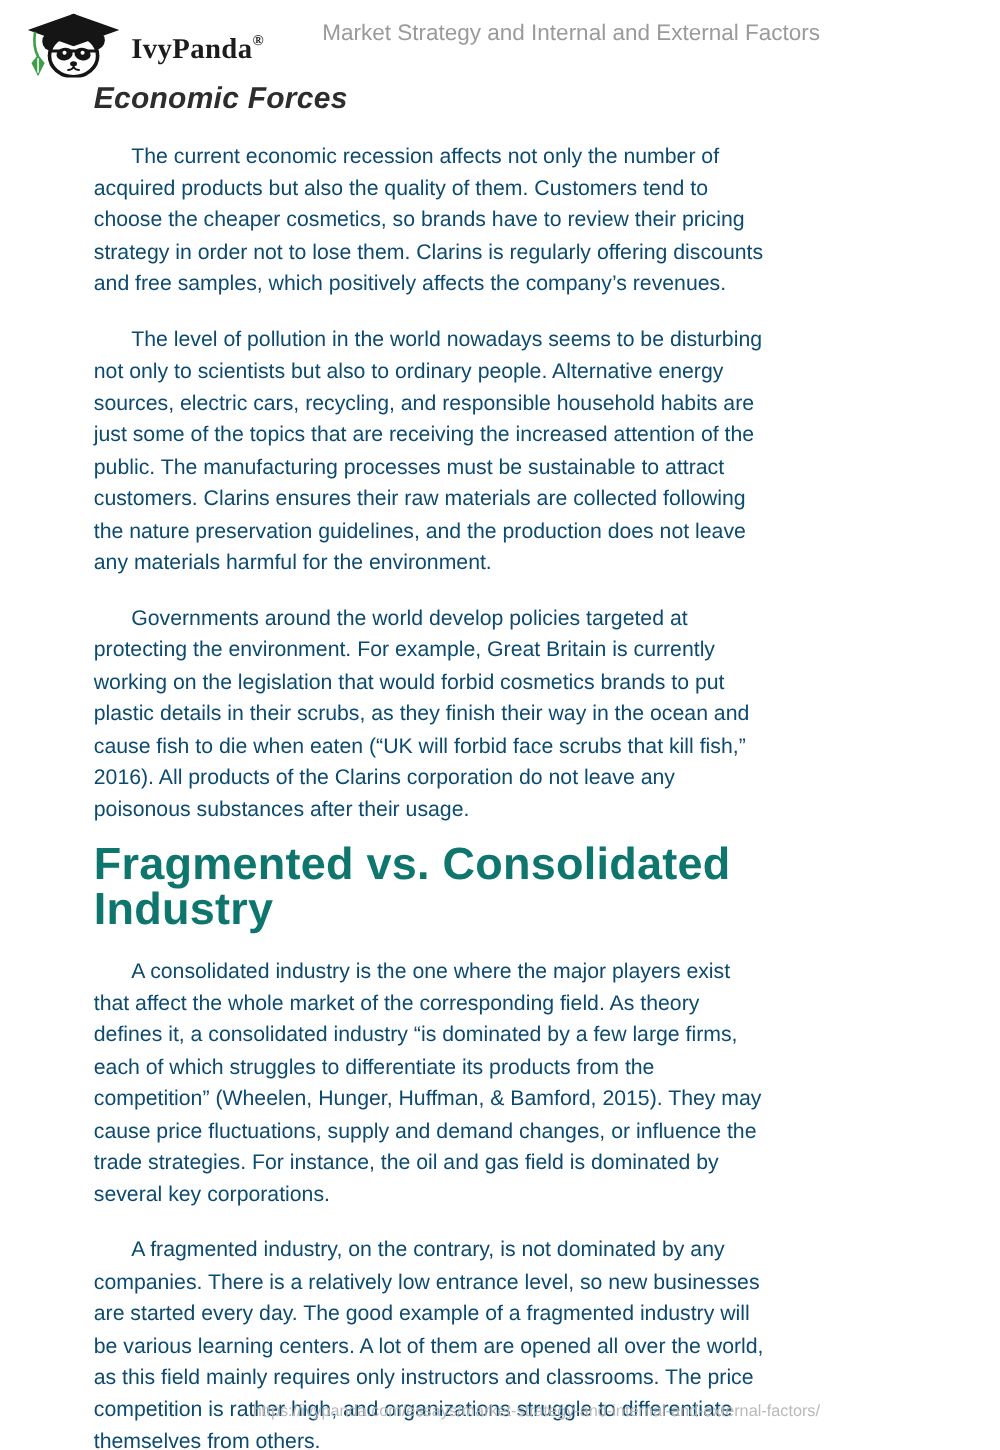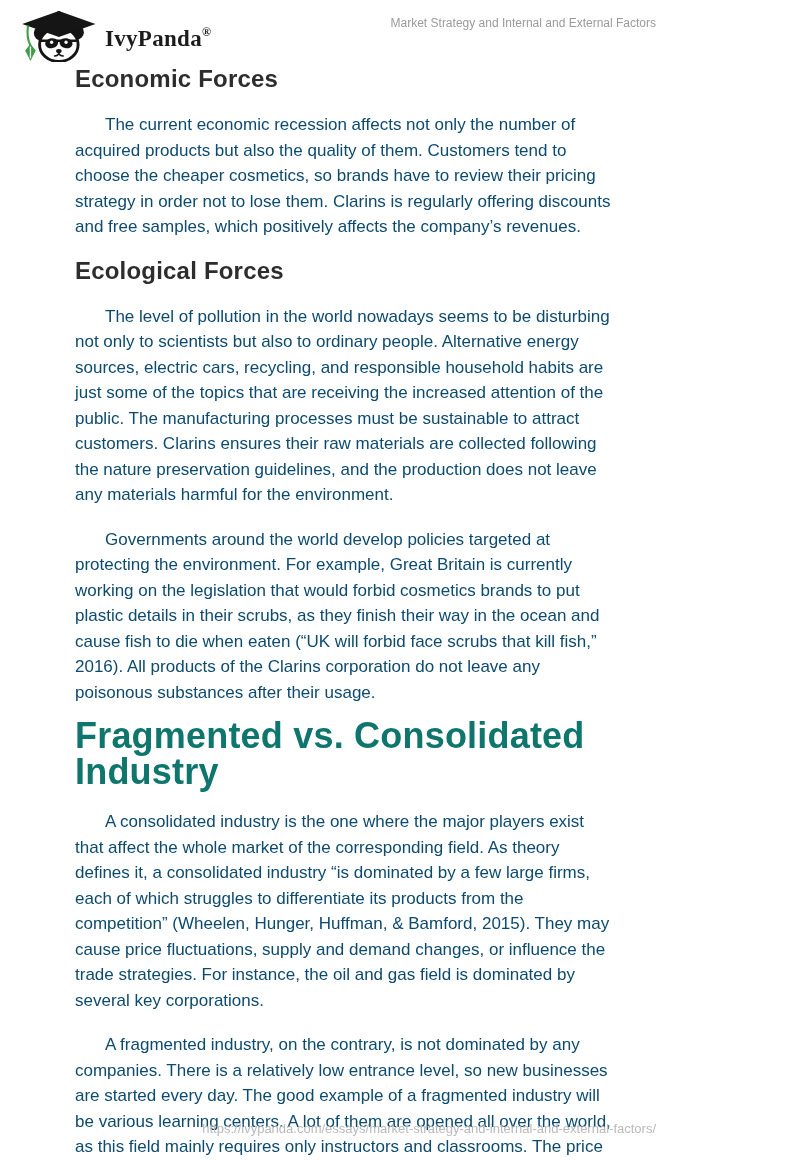--- a/index.html
+++ b/index.html
@@ -38,37 +38,38 @@
     letter-spacing: 0.3px;
     line-height: 48px;
   }
   .brand-text sup {
     font-size: 12px;
     font-weight: 700;
     vertical-align: 10px;
   }
   .doc-title {
     color: #9a9a9a;
-    font-size: 12px;
+    font-size: 18px;
     margin-top: 8px;
   }
   
   .content {
     padding: 0 75px;
   }
   .content h2 {
     font-size: 24px;
     line-height: 29px;
     font-weight: 700;
     color: #2d2d2d;
     margin: 16px 0 0 0;
     letter-spacing: 0.2px;
   }
   .content section:first-child h2 {
     margin-top: 10px;
+    font-style: italic;
   }
   .content h1 {
     font-size: 36px;
     line-height: 36px;
     font-weight: 700;
     color: #0f766e;
     margin: 13px 0 6px 0;
     letter-spacing: 0.2px;
   }
   .content p {
@@ -128,21 +129,20 @@
   </header>
 
   <main class="content">
 
     <section>
       <h2>Economic Forces</h2>
       <p>The current economic recession affects not only the number of acquired products but also the quality of them. Customers tend to choose the cheaper cosmetics, so brands have to review their pricing strategy in order not to lose them. Clarins is regularly offering discounts and free samples, which positively affects the company’s revenues.</p>
     </section>
 
     <section>
-      <h2>Ecological Forces</h2>
       <p>The level of pollution in the world nowadays seems to be disturbing not only to scientists but also to ordinary people. Alternative energy sources, electric cars, recycling, and responsible household habits are just some of the topics that are receiving the increased attention of the public. The manufacturing processes must be sustainable to attract customers. Clarins ensures their raw materials are collected following the nature preservation guidelines, and the production does not leave any materials harmful for the environment.</p>
     </section>
 
     <section>
       <p>Governments around the world develop policies targeted at protecting the environment. For example, Great Britain is currently working on the legislation that would forbid cosmetics brands to put plastic details in their scrubs, as they finish their way in the ocean and cause fish to die when eaten (“UK will forbid face scrubs that kill fish,” 2016). All products of the Clarins corporation do not leave any poisonous substances after their usage.</p>
     </section>
 
     <section>
       <h1>Fragmented vs. Consolidated Industry</h1>
       <p>A consolidated industry is the one where the major players exist that affect the whole market of the corresponding field. As theory defines it, a consolidated industry “is dominated by a few large firms, each of which struggles to differentiate its products from the competition” (Wheelen, Hunger, Huffman, &amp; Bamford, 2015). They may cause price fluctuations, supply and demand changes, or influence the trade strategies. For instance, the oil and gas field is dominated by several key corporations.</p>

